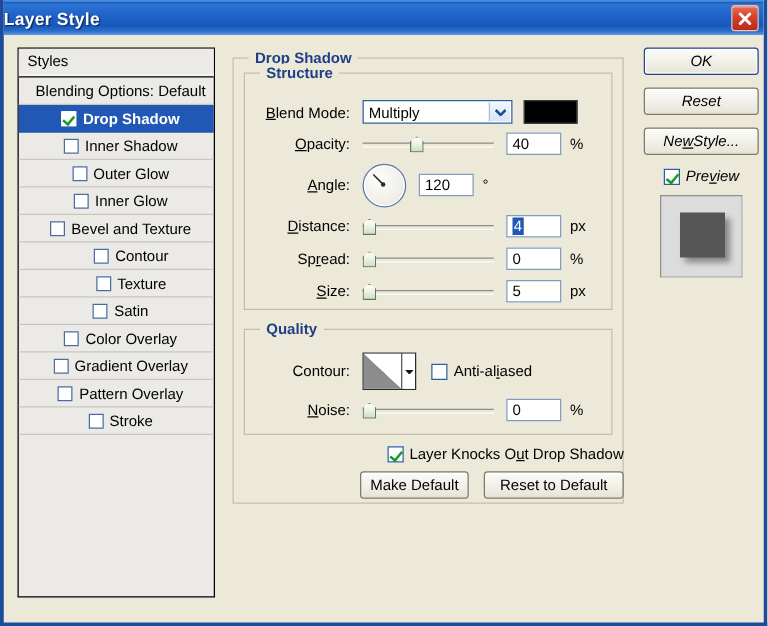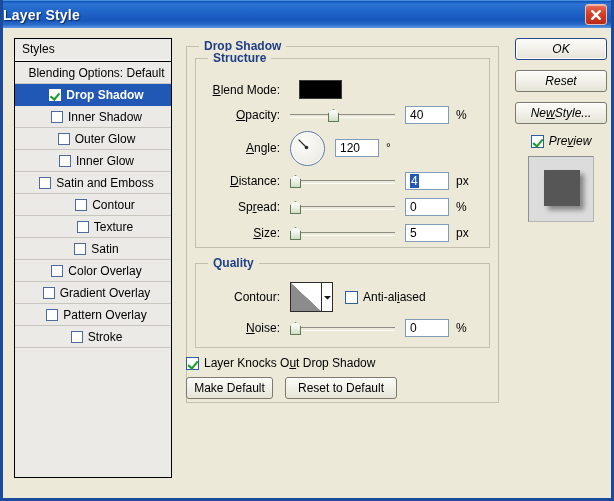--- a/index.html
+++ b/index.html
@@ -343,21 +343,21 @@
     box-shadow: inset 0 0 0 1px #ffffff;
   }
 
   .bottom-buttons {
     position: absolute;
     left: 0;
     top: 318px;
     width: 313px;
     display: flex;
     flex-direction: column;
-    align-items: flex-start;
+    align-items: flex-end;
     gap: 7px;
   }
   .bb-row { display: flex; gap: 12px; }
 
   
   .right-panel {
     position: absolute;
     left: 512px;
     top: 10px;
     width: 92px;
@@ -429,21 +429,21 @@
         <span>Outer Glow</span>
       </div>
 
       <div class="style-row">
         <span class="cb"></span>
         <span>Inner Glow</span>
       </div>
 
       <div class="style-row">
         <span class="cb"></span>
-        <span>Satin and Emboss</span>
+        <span>Bevel and Texture</span>
       </div>
 
       <div class="style-row indent">
         <span class="cb"></span>
         <span>Contour</span>
       </div>
 
       <div class="style-row indent">
         <span class="cb"></span>
         <span>Texture</span>
@@ -485,20 +485,28 @@
         <span class="gb-title">Structure</span>
       </div>
 
       <div class="groupbox" id="gb-quality">
         <span class="gb-title">Quality</span>
       </div>
 
       <div class="row" style="left:22px; top:42px; width:280px;">
         <span class="lbl" style="width:72px;"><span class="u">B</span>lend Mode:</span>
         <span style="width:10px;"></span>
+        <span class="combo">
+          <span>Multiply</span>
+          <span class="arrowbox">
+            <svg width="9" height="6" viewBox="0 0 9 6">
+              <path d="M0.5 1 L4.5 5 L8.5 1" fill="none" stroke="#1c4b9b" stroke-width="2"></path>
+            </svg>
+          </span>
+        </span>
         <span style="width:9px;"></span>
         <span class="swatch"></span>
       </div>
 
       <div class="row" style="left:22px; top:68px; width:280px;">
         <span class="lbl" style="width:72px;"><span class="u">O</span>pacity:</span>
         <span style="width:10px;"></span>
         <span class="slider">
           <span class="track"></span>
           <span class="thumb" style="left:38px;"></span>

